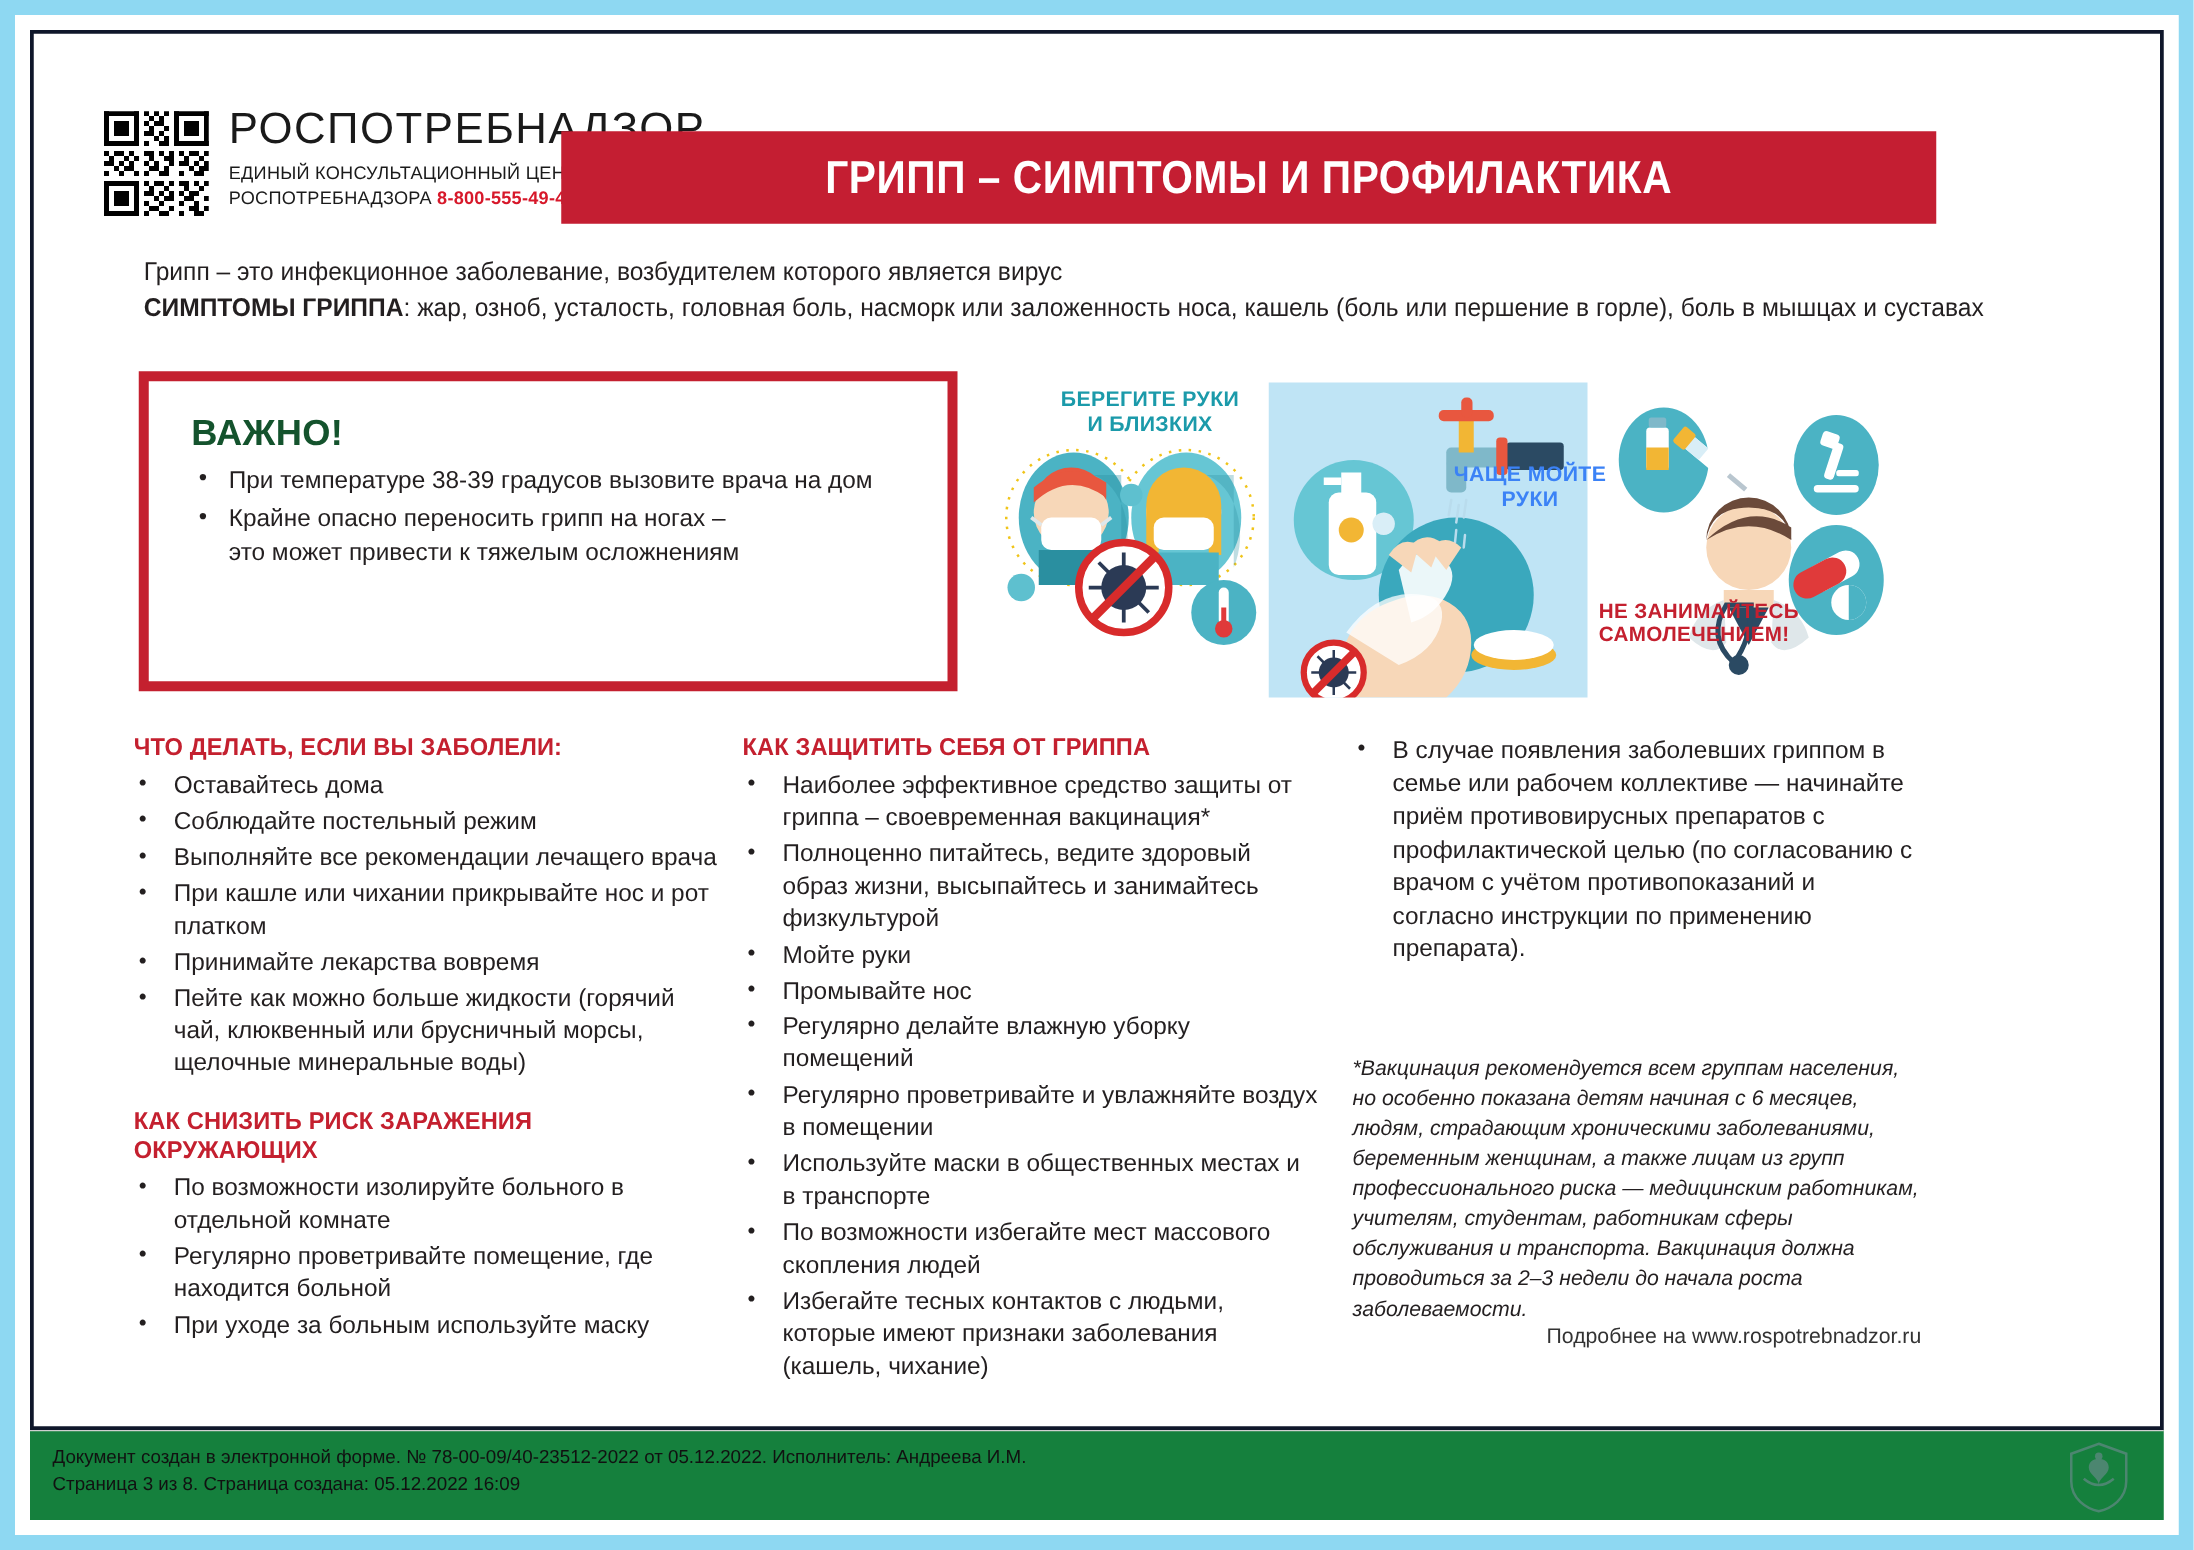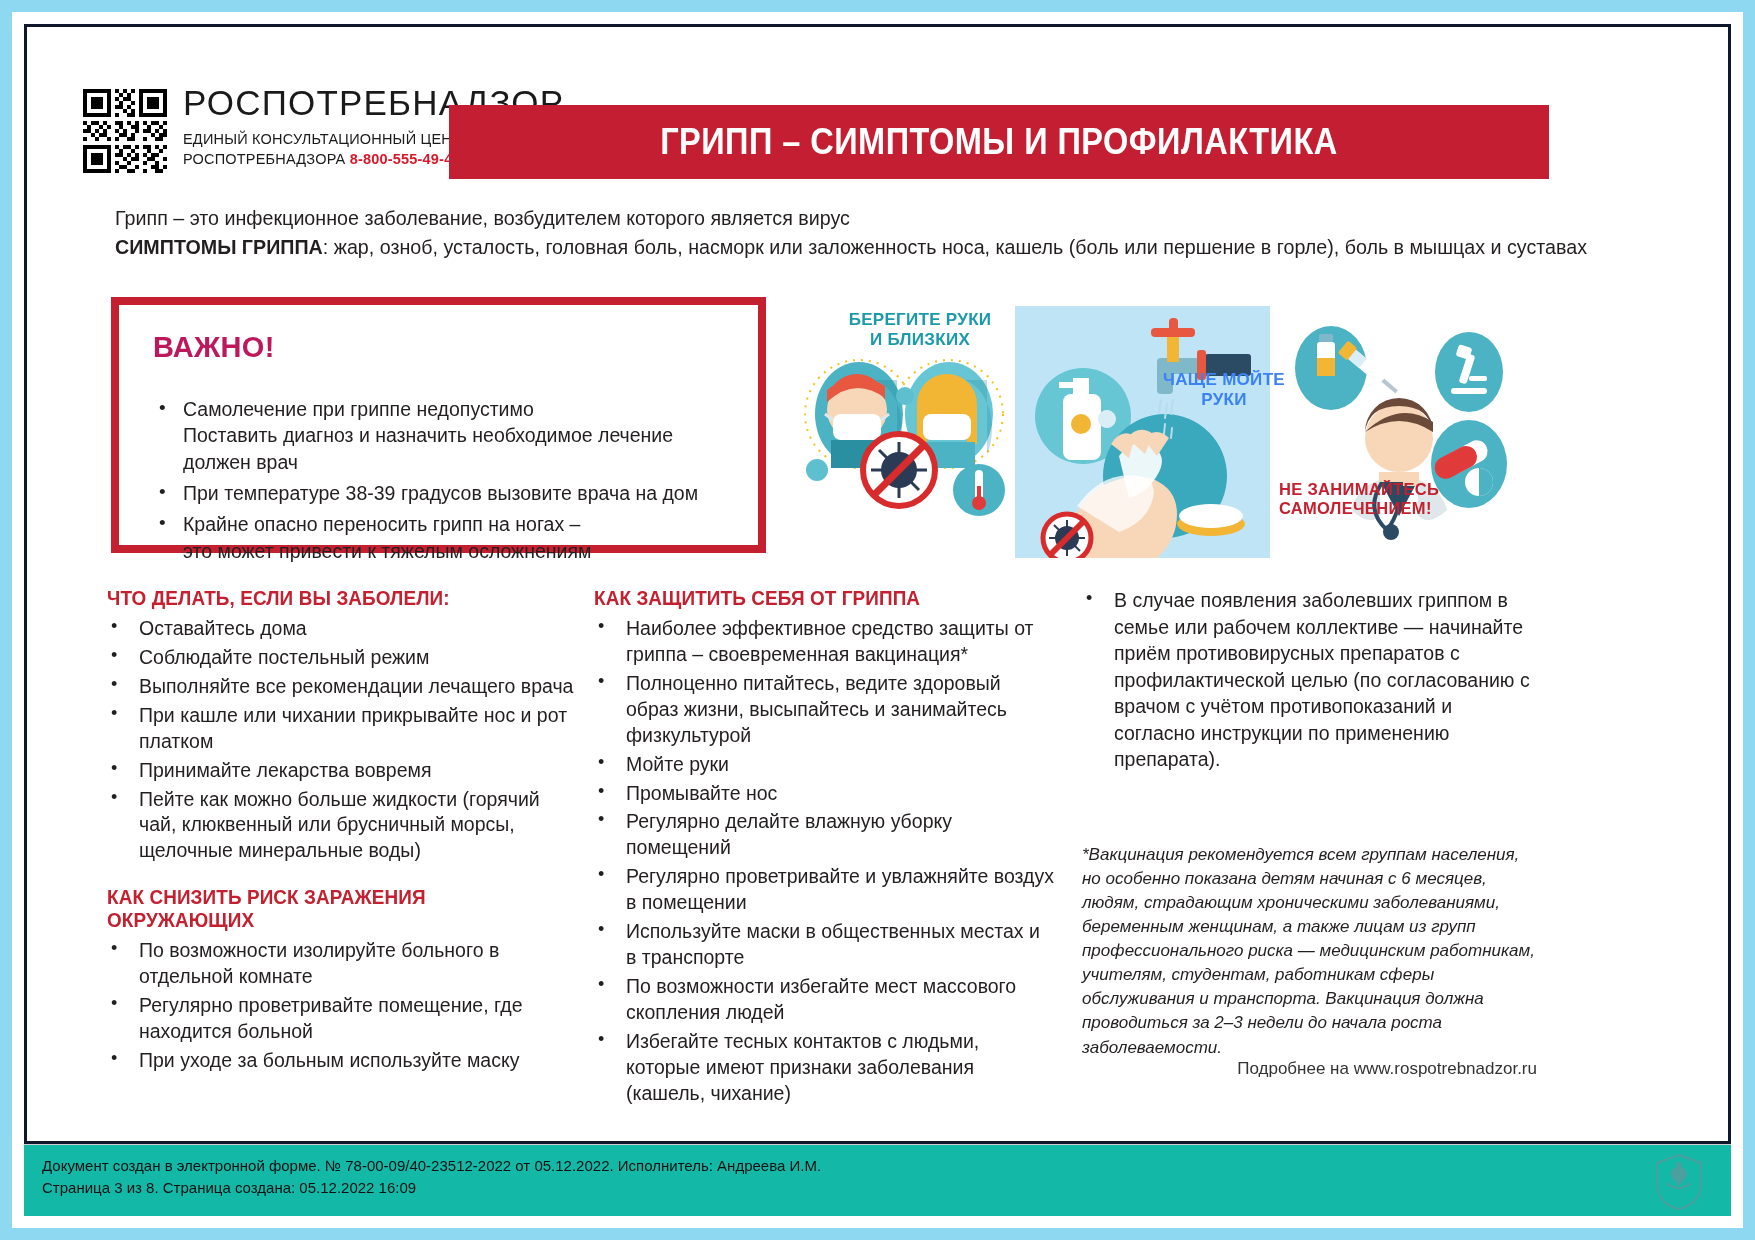--- a/index.html
+++ b/index.html
@@ -57,22 +57,22 @@
   .intro b { font-weight: 700; }
 
   
   .important {
     position: absolute; left: 84px; top: 270px;
     width: 655px; height: 256px;
     border: 8px solid #c4202f; background: #fff;
   }
   .important-inner { padding: 26px 30px 0 34px; }
   .important h2 {
-    color: #be185d; font-size: 29px; font-weight: 700;
-    letter-spacing: .3px; margin-bottom: 32px;
+    color: #14532d; font-size: 29px; font-weight: 700;
+    letter-spacing: .3px; margin-bottom: 7px;
   }
   ul.imp-list { list-style: none; }
   ul.imp-list li {
     position: relative; padding-left: 30px;
     font-size: 19.5px; color: #231f20; line-height: 1.35;
     margin-bottom: 5px;
   }
   ul.imp-list li::before {
     content: "\2022"; position: absolute; left: 6px; top: -1px;
     font-size: 19px; color: #231f20;
@@ -123,21 +123,21 @@
     color: #231f20; line-height: 1.42;
   }
   .more {
     position: absolute; right: 0; top: 472px;
     font-size: 17px; color: #333;
   }
 
   
   .footer {
     position: absolute; left: 12px; right: 12px; bottom: 12px; height: 72px;
-    background: #14b8a6; border-top: 1px solid #cfcfcf;
+    background: #15803d; border-top: 1px solid #cfcfcf;
     padding: 10px 18px;
   }
   .footer p { font-size: 15px; color: #111; line-height: 1.45; }
   .emblem { position: absolute; right: 26px; top: 8px; width: 52px; height: 58px; opacity: .55; }
 </style>
 </head>
 <body>
 
 <div class="page">
  <div class="sheet">
@@ -265,24 +265,20 @@
   <div class="intro">
     <p>Грипп – это инфекционное заболевание, возбудителем которого является вирус</p>
     <p><b>СИМПТОМЫ ГРИППА</b><span>: жар, озноб, усталость, головная боль, насморк   или заложенность носа, кашель (боль или першение в горле), боль в мышцах и суставах</span></p>
   </div>
 
   <div class="important">
     <div class="important-inner">
       <h2>ВАЖНО!</h2>
       <ul class="imp-list">
         <li>
-          <span>Самолечение при гриппе недопустимо</span>
-          <span class="sub-line">Поставить диагноз и назначить необходимое лечение должен врач</span>
-        </li>
-        <li>
           <span>При температуре 38-39 градусов вызовите врача на дом</span>
         </li>
         <li>
           <span>Крайне опасно переносить грипп на ногах –</span>
           <span class="sub-line">это может привести к тяжелым осложнениям</span>
         </li>
       </ul>
     </div>
   </div>
 

